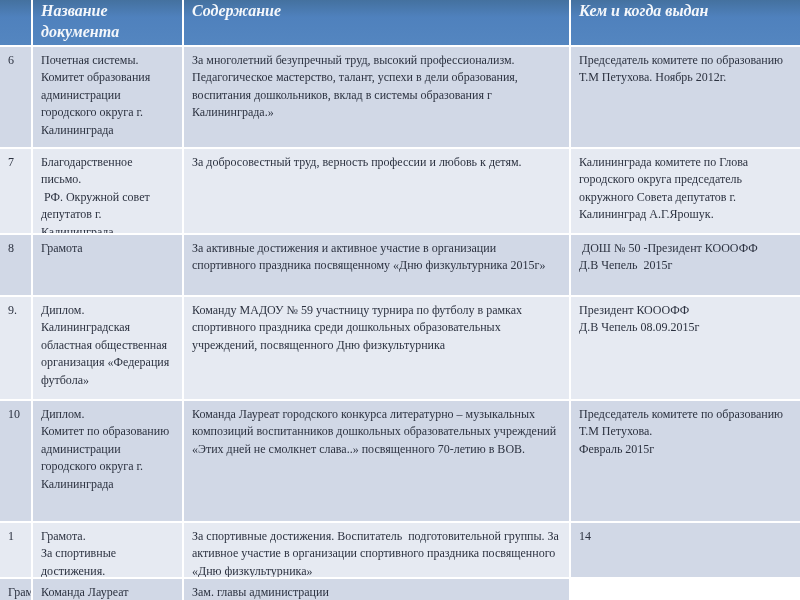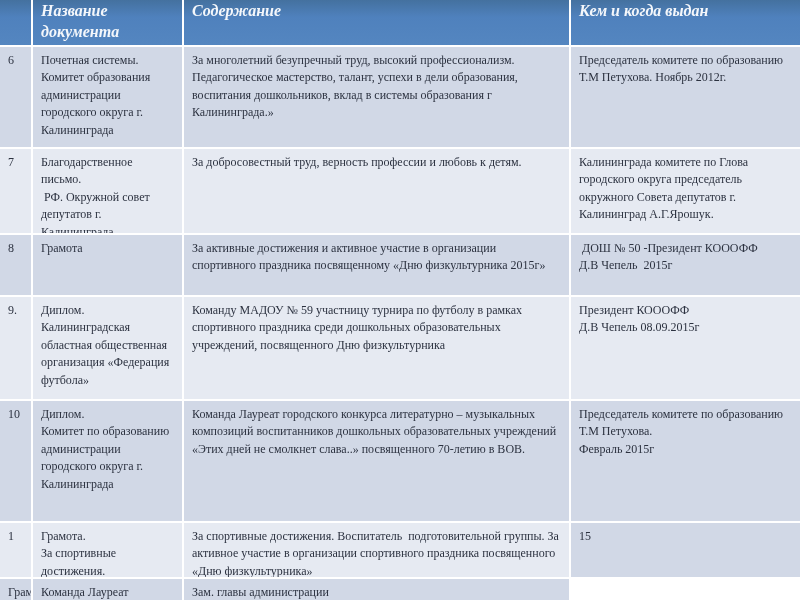--- a/index.html
+++ b/index.html
@@ -91,19 +91,19 @@
 Комитет по образованию администрации городского округа г. Калининграда</div>
     <div class="cell band-dark">Команда Лауреат городского конкурса литературно – музыкальных композиций воспитанников дошкольных образовательных учреждений «Этих дней не смолкнет слава..» посвященного 70-летию в ВОВ.</div>
     <div class="cell band-dark">Председатель комитете по образованию Т.М Петухова.
 Февраль 2015г</div>
 
     <div class="cell num band-light">1</div>
     <div class="cell band-light">Грамота.
 За спортивные достижения.</div>
     <div class="cell band-light">За спортивные достижения. Воспитатель&nbsp; подготовительной группы. За активное участие в организации спортивного праздника посвященного «Дню физкультурника»</div>
 
-    <div class="cell num band-dark">15</div>
+    <div class="cell num band-dark">14</div>
     <div class="cell band-dark">Грамота</div>
     <div class="cell band-dark">Команда Лауреат городского фестиваля дошкольных</div>
     <div class="cell band-dark">Зам. главы администрации</div>
 
   </div>
 </div>
 
 </body></html>

